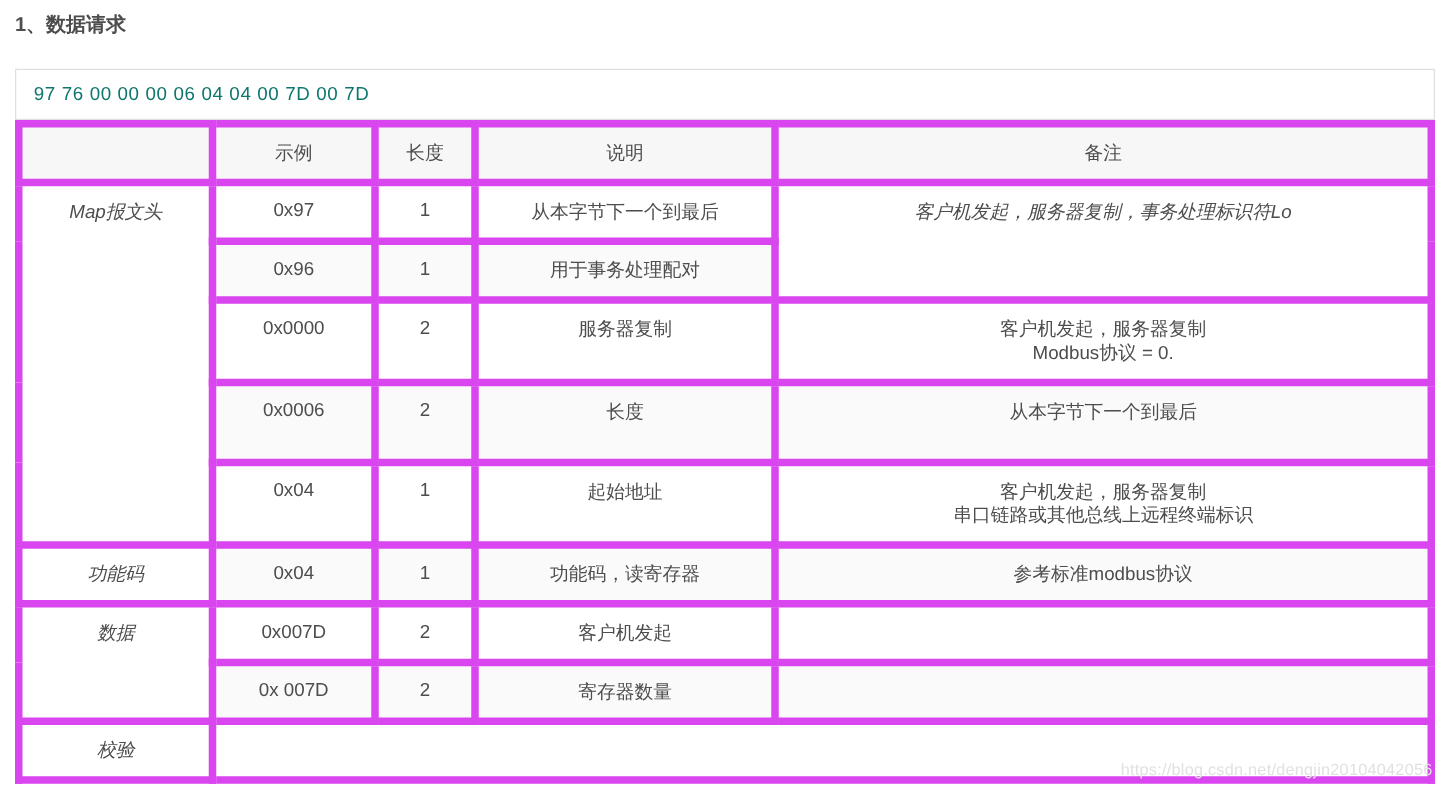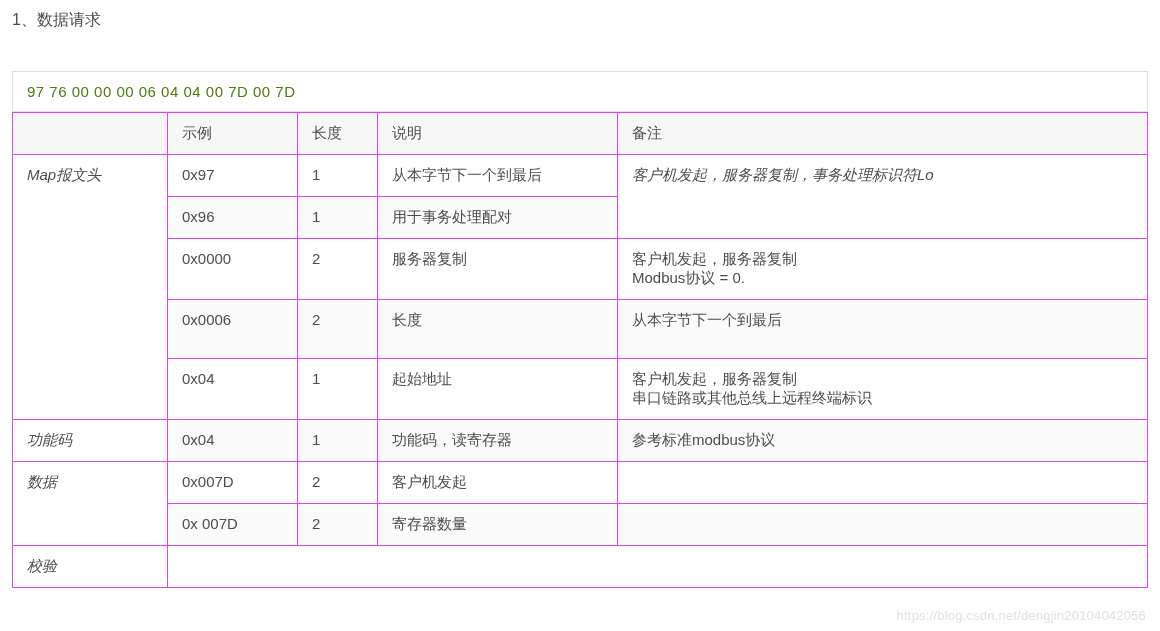--- a/index.html
+++ b/index.html
@@ -10,42 +10,42 @@
     body {
       font-family: -apple-system, BlinkMacSystemFont, "Segoe UI", "PingFang SC", "Hiragino Sans GB", "Microsoft YaHei", sans-serif;
       background: #fff;
       padding: 10px 12px;
       color: #4d4d4d;
       font-size: 15px;
     }
     .section-title {
       font-size: 16px;
       color: #4d4d4d;
-      margin-bottom: 40px;
-      font-weight: 400;
+      margin-bottom: 24px;
+      font-weight: 700;
     }
     .hex-bar {
       border: 1px solid #e0e0e0;
       padding: 11px 14px;
       font-size: 15px;
-      color: #4d7c0f;
+      color: #0f766e;
       background: #fff;
       letter-spacing: 0.5px;
     }
     table {
       width: 100%;
       border-collapse: collapse;
       border: 1px solid #e0e0e0;
       border-top: none;
       table-layout: fixed;
     }
     th, td {
-      border: 1px solid #d946ef;
+      border: 6px solid #d946ef;
       padding: 11px 14px;
-      text-align: left;
+      text-align: center;
       vertical-align: top;
       font-weight: 400;
       font-size: 15px;
       color: #4d4d4d;
     }
     thead th {
       background: #f7f7f7;
     }
     tbody tr:nth-child(even) td {
       background: #fafafa;

